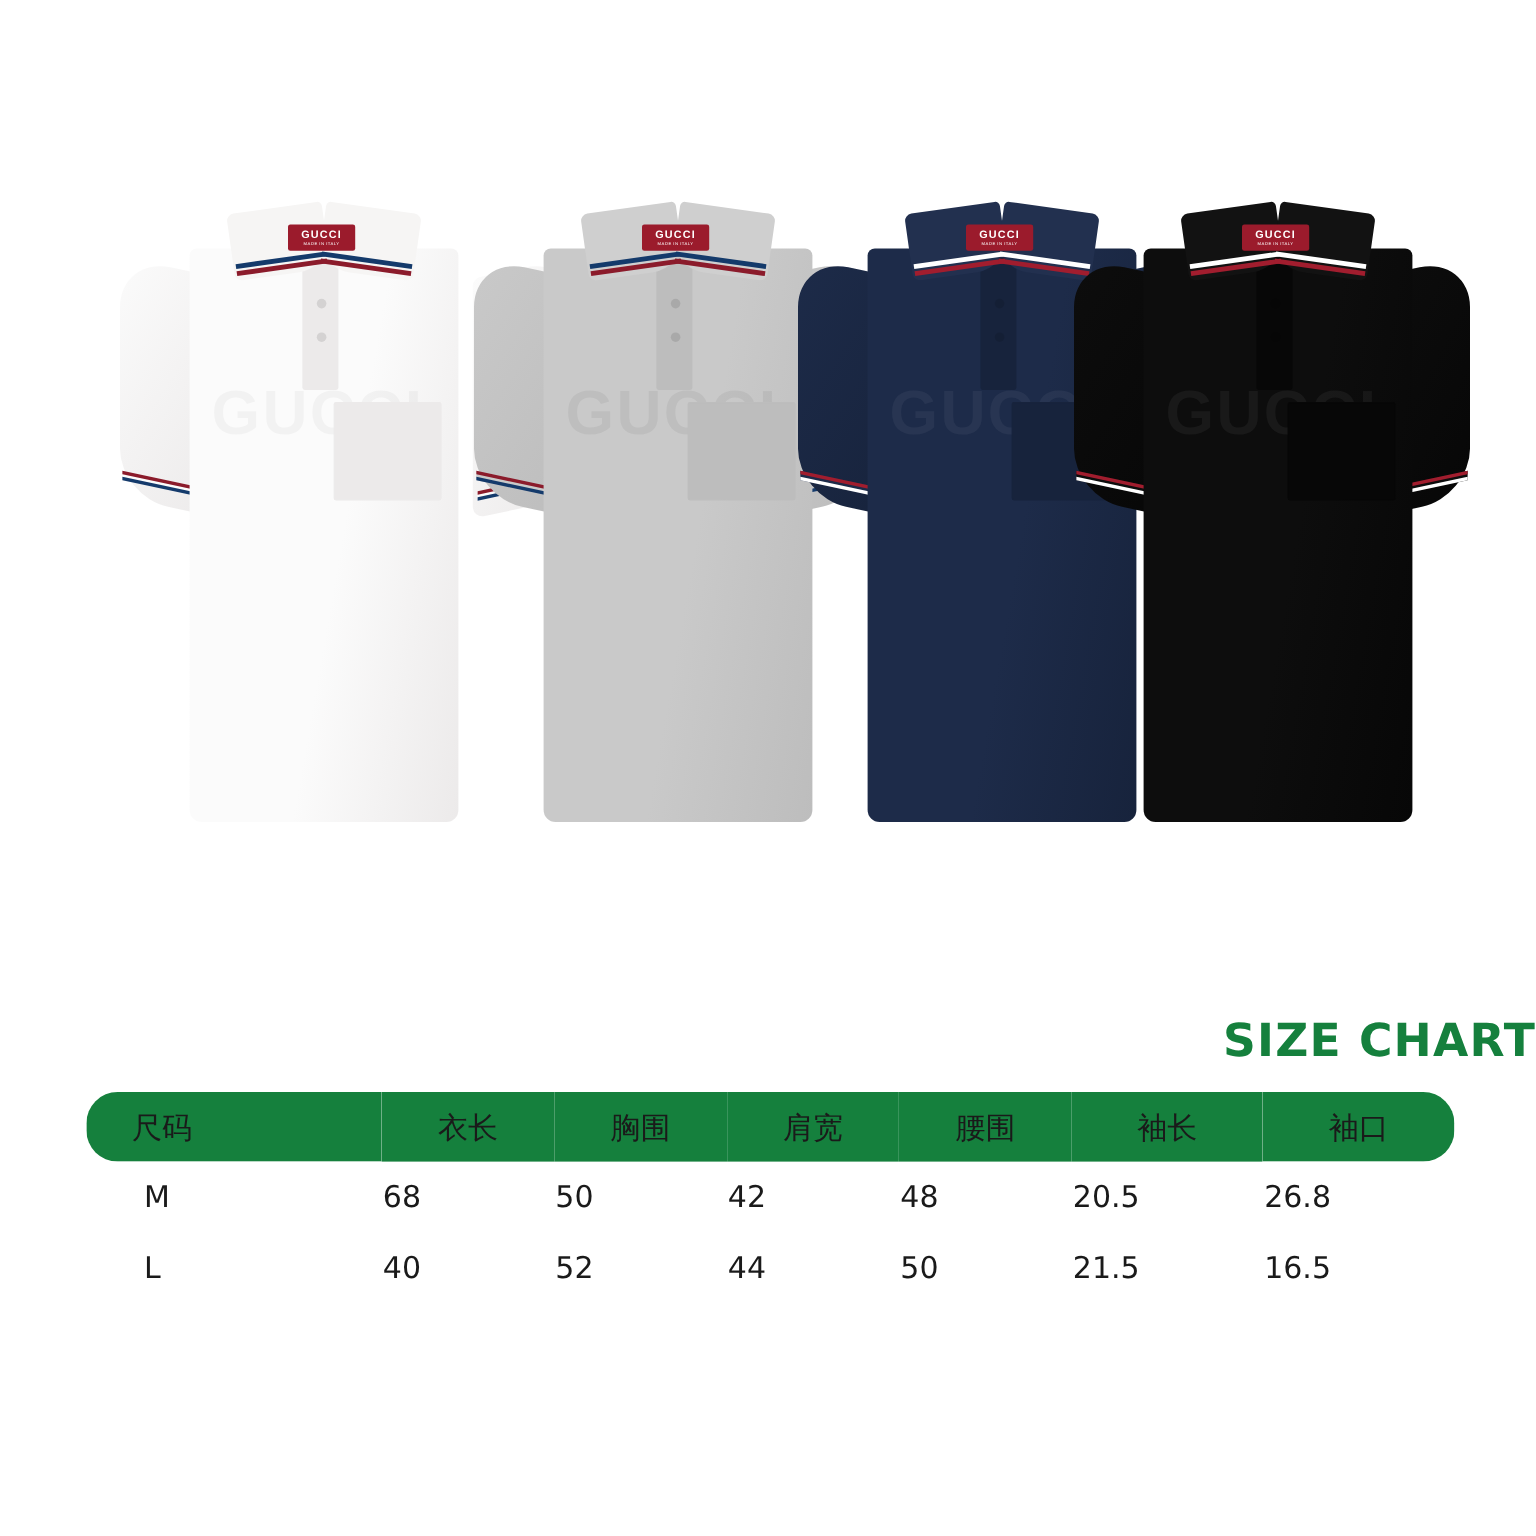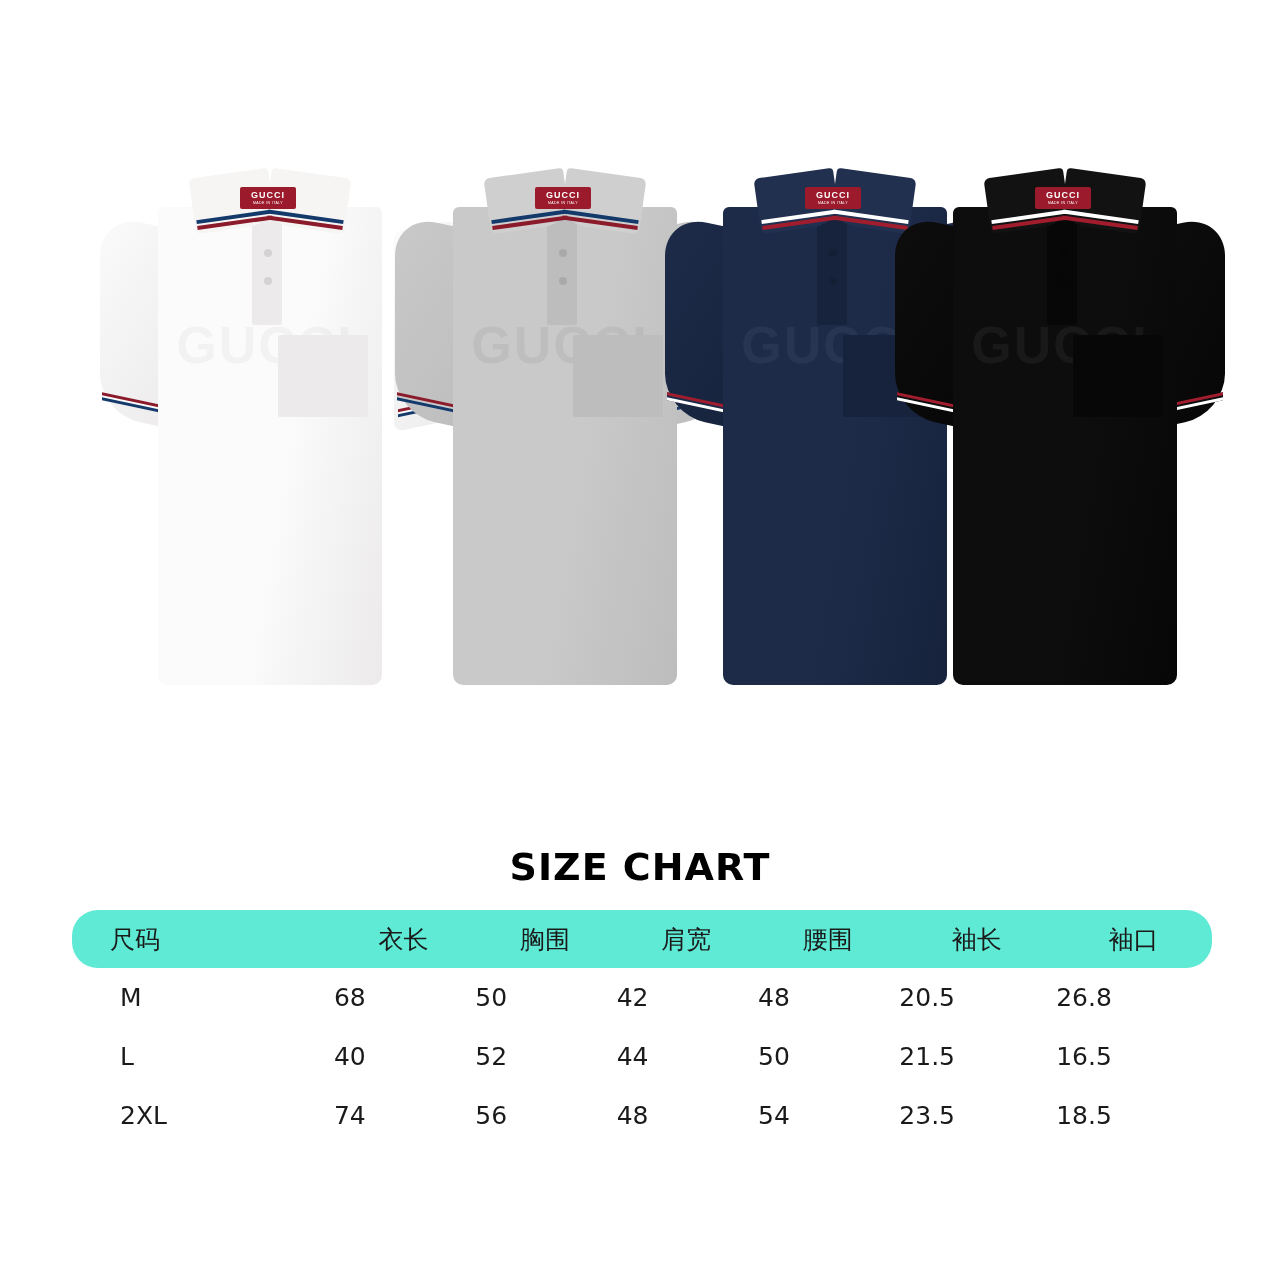--- a/index.html
+++ b/index.html
@@ -165,41 +165,41 @@
     font-weight: bold;
     letter-spacing: 2px;
   }
 
   
   .chart-title {
     position: absolute;
     left: 0;
     top: 845px;
     width: 1280px;
-    text-align: center;
+    text-align: right;
     font-size: 38px;
     font-weight: bold;
     letter-spacing: 1px;
-    color: #000000;
+    color: #15803d;
     font-family: "DejaVu Sans", sans-serif;
   }
 
   .table-wrap {
     position: absolute;
     left: 72px;
     top: 910px;
     width: 1140px;
   }
   table.size-table {
     width: 100%;
     border-collapse: collapse;
     font-family: "DejaVu Sans", sans-serif;
   }
   table.size-table thead tr {
-    background: #5eead4;
+    background: #15803d;
   }
   table.size-table thead th {
     height: 56px;
     font-size: 25px;
     font-weight: normal;
     color: #1a1a1a;
     text-align: center;
   }
   table.size-table thead th:first-child {
     border-top-left-radius: 26px;
@@ -397,24 +397,15 @@
         </tr>
         <tr>
           <td class="sizecol">L</td>
           <td>40</td>
           <td>52</td>
           <td>44</td>
           <td>50</td>
           <td>21.5</td>
           <td>16.5</td>
         </tr>
-        <tr>
-          <td class="sizecol">2XL</td>
-          <td>74</td>
-          <td>56</td>
-          <td>48</td>
-          <td>54</td>
-          <td>23.5</td>
-          <td>18.5</td>
-        </tr>
       </tbody>
   </table>
 </div>
 
 </body></html>

